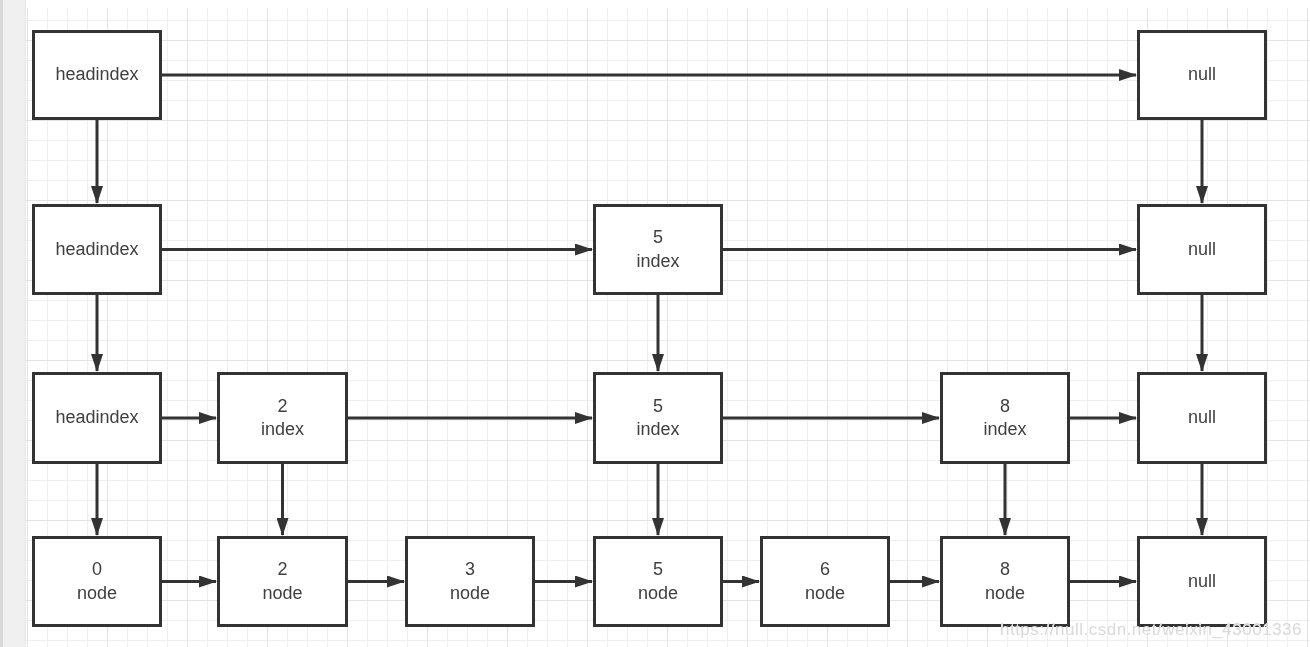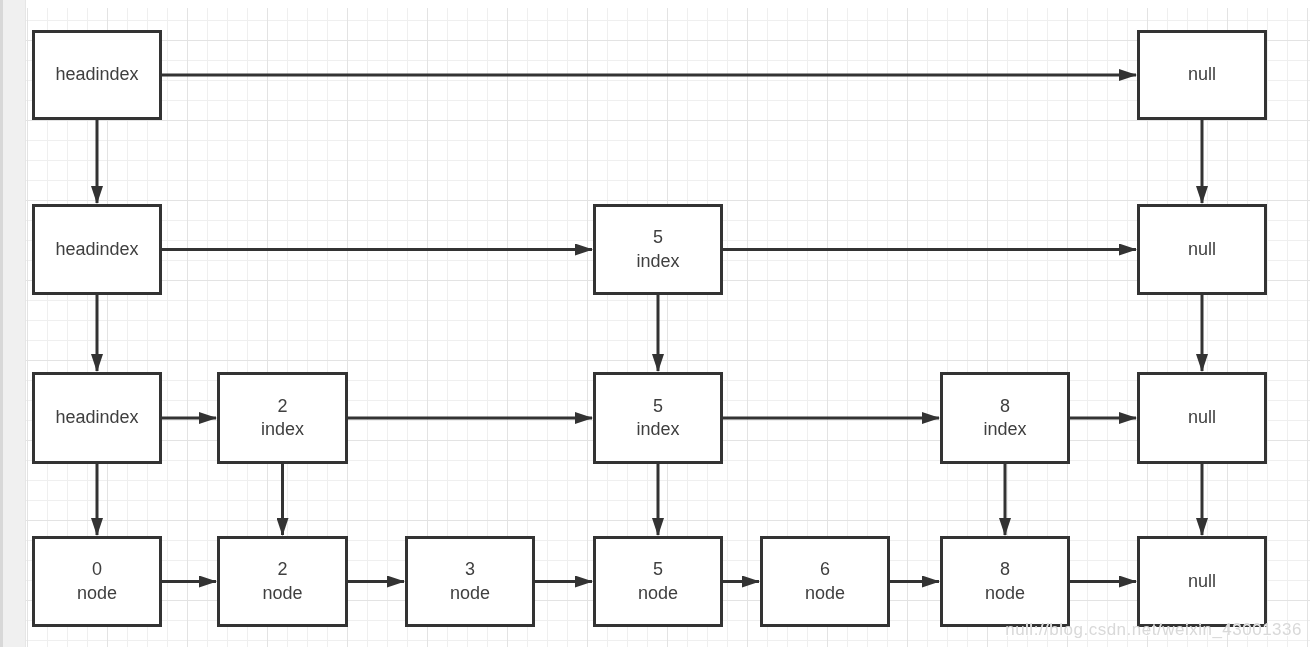--- a/index.html
+++ b/index.html
@@ -138,14 +138,14 @@
         <div class="node" style="left: 760px; top: 528px; width: 130px; height: 91px;">6
 node</div>
         <div class="node" style="left: 940px; top: 528px; width: 130px; height: 91px;">8
 node</div>
         <div class="node" style="left: 1137px; top: 528px; width: 130px; height: 91px;">null</div>
       </div>
   </div>
   <div id="left-gutter">
     <div class="edge-line"></div>
   </div>
-  <div id="watermark">null://blog.csdn.net/weixin_43001336</div>
+  <div id="watermark">https://null.csdn.net/weixin_43001336</div>
 </div>
 
 </body></html>

